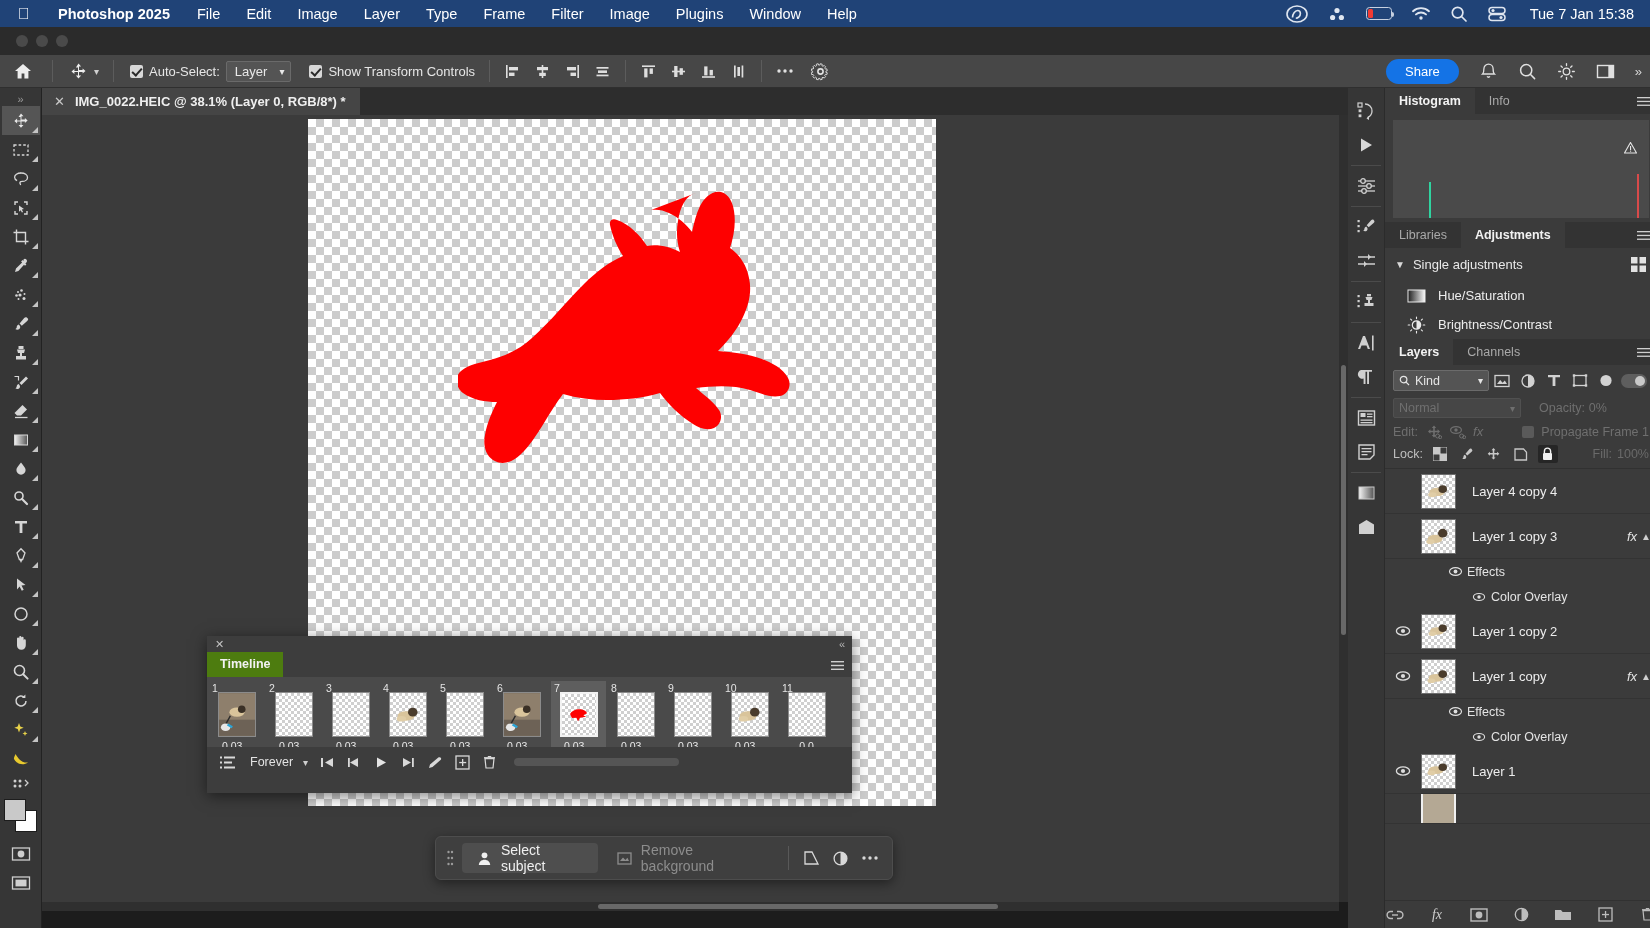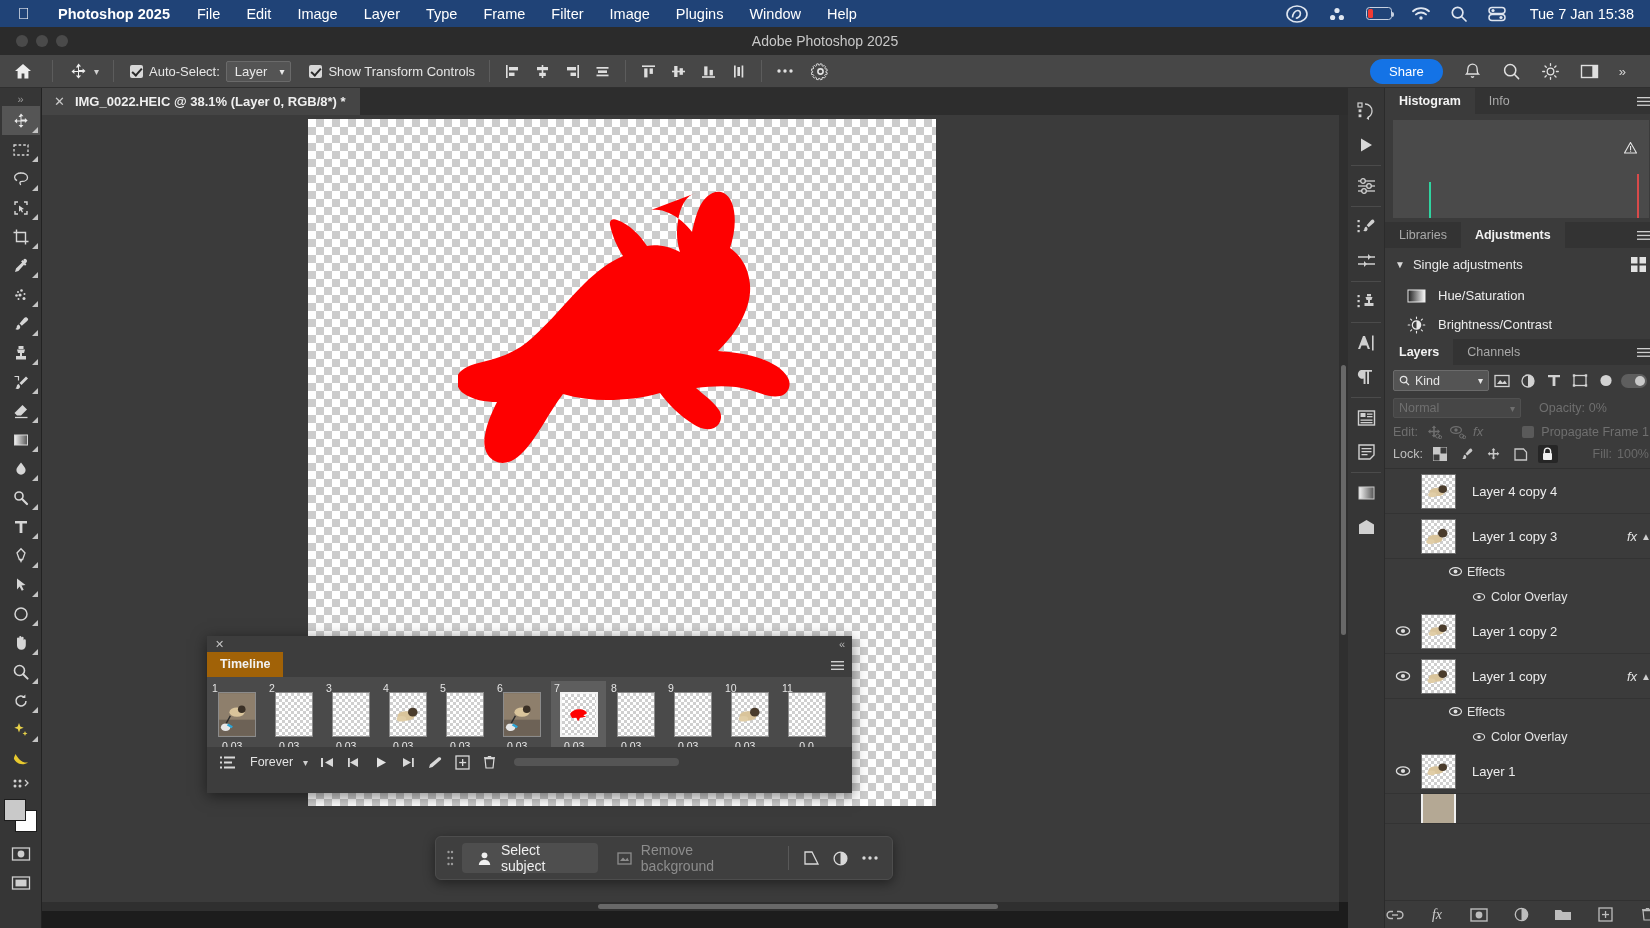--- a/index.html
+++ b/index.html
@@ -57,21 +57,21 @@
   .chk:after { content: ""; position: absolute; left: 4px; top: 1px; width: 4px; height: 8px;
     border: solid #2a2a2a; border-width: 0 2px 2px 0; transform: rotate(42deg); }
   .ob-label { font-size: 13px; }
   .ob-select {
     background: #545454; border: 1px solid #6a6a6a; border-radius: 2px;
     height: 21px; padding: 0 6px 0 8px; display: flex; align-items: center; gap: 12px;
     font-size: 13px; color: #e8e8e8;
   }
   .ob-align { display: flex; align-items: center; gap: 5px; padding: 0 4px; }
   .ob-align .ab { width: 25px; height: 23px; display:flex; align-items:center; justify-content:center; }
-  .ob-right { margin-left: auto; display: flex; align-items: center; gap: 20px; padding-right: 24px; }
+  .ob-right { margin-left: auto; display: flex; align-items: center; gap: 20px; padding-right: 8px; }
   .share-btn {
     background: #1473e6; color: #fff; font-size: 13px; border-radius: 13px;
     padding: 5px 19px; font-weight: 500;
   }
 
   
   .toolstrip {
     position: absolute; left: 0; top: 88px; width: 42px; bottom: 0;
     background: #363636; border-right: 1px solid #222;
     display: flex; flex-direction: column; align-items: center; padding-top: 4px;
@@ -137,21 +137,21 @@
 
   
   .timeline {
     position: absolute; left: 165px; top: 548px; width: 645px; height: 157px;
     background: #3d3d3d; box-shadow: 0 3px 14px rgba(0,0,0,.5);
   }
   .tl-top { height: 16px; background: #3d3d3d; display: flex; align-items: center; padding-left: 8px; }
   .tl-x { color: #c4c4c4; font-size: 11px; }
   .tl-collapse { margin-left: auto; color: #b5b5b5; font-size: 11px; padding-right: 8px; letter-spacing: -1px; }
   .tl-tabs { height: 25px; background: #3d3d3d; display: flex; align-items: flex-end; position: relative; }
-  .tl-tab { background: #a16207; color: #f2f2f2; font-size: 12.5px; font-weight: bold;
+  .tl-tab { background: #4d7c0f; color: #f2f2f2; font-size: 12.5px; font-weight: bold;
             padding: 5px 13px 6px 13px; }
   .tl-menu { position: absolute; right: 8px; top: 8px; color: #cfcfcf; font-size: 11px; }
   .tl-frames { height: 70px; background: #4a4a4a; display: flex; align-items: flex-start;
     padding: 4px 0 0 2px; overflow: hidden; position: relative; }
   .frame { width: 55px; margin-right: 2px; display: flex; flex-direction: column; align-items: center;
            padding: 3px 2px 2px 2px; position: relative; }
   .frame.sel { background: #5e5e5e; }
   .frame .fnum { position: absolute; left: 3px; top: 1px; color: #e4e4e4; font-size: 10.5px; z-index: 3; }
   .fthumb {
     width: 38px; height: 45px; margin-top: 8px; border: 1px solid #8b8b8b; position: relative; overflow: hidden;
@@ -302,21 +302,20 @@
       <span class="clock">Tue 7 Jan  15:38</span>
     </span>
   </div>
 
   <div class="titlebar">
     <span class="traffic">
       <i></i>
       <i></i>
       <i></i>
     </span>
-    <span class="wintitle">Adobe Photoshop 2025</span>
   </div>
 
   <div class="optionsbar">
     <span class="ob-home">
       <svg width="22" height="20" viewBox="0 0 22 20">
           <path d="M11 3l8 7h-2.6v7.5h-4v-5h-2.8v5h-4V10H3z" fill="#ededed"></path>
         </svg>
     </span>
     <span class="ob-sep"></span>
     <span class="ob-tool">

